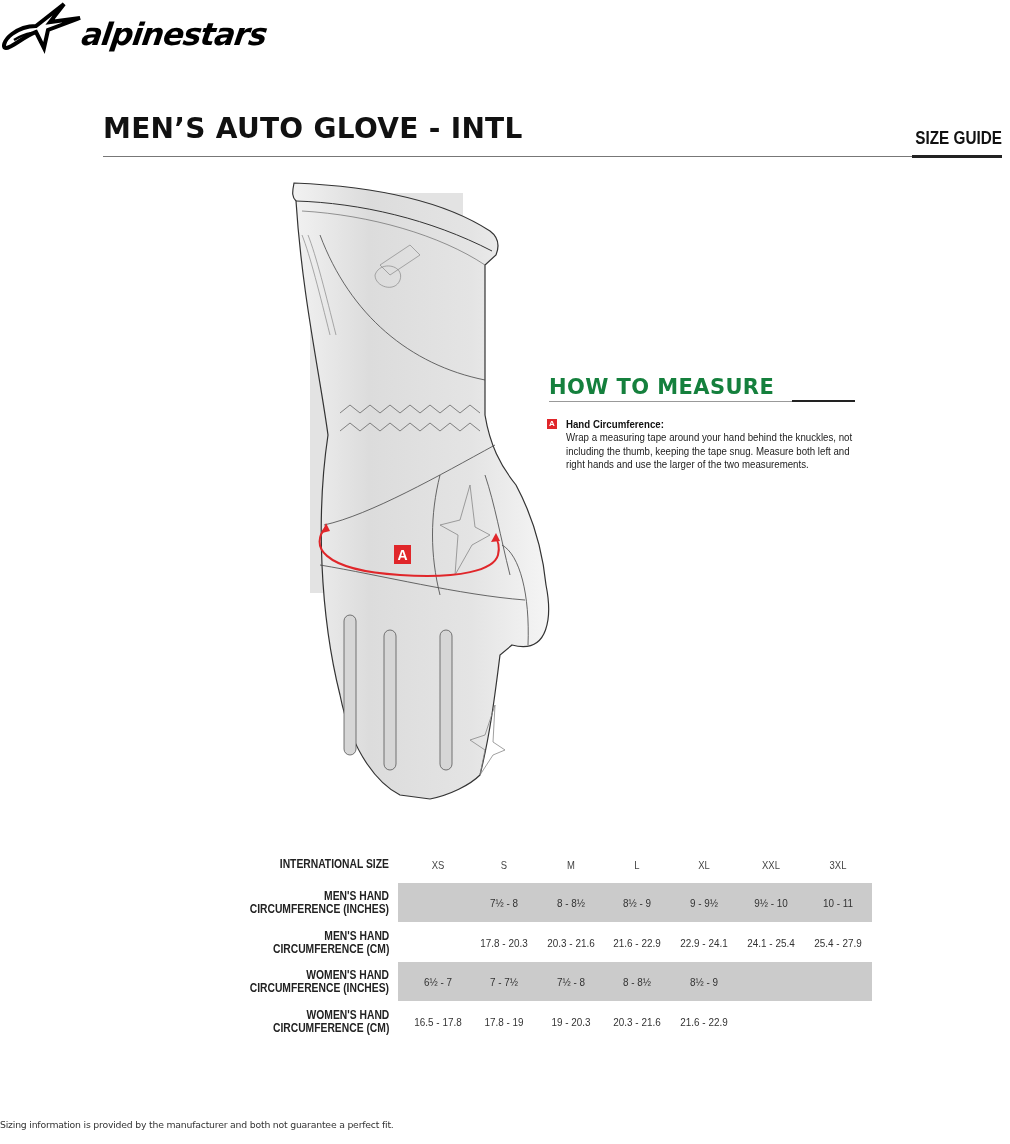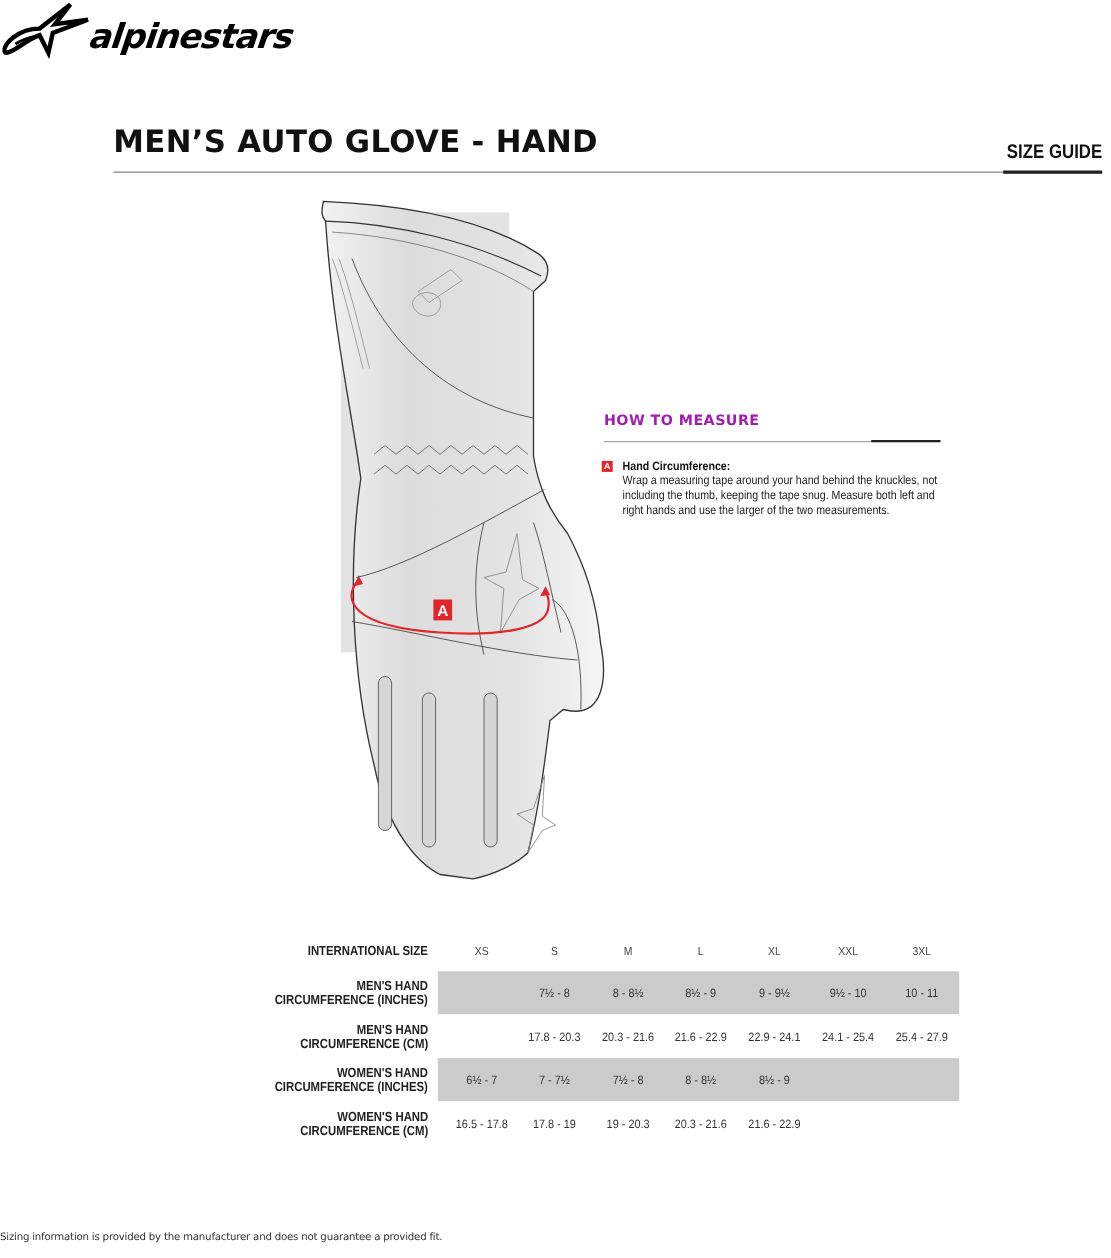--- a/index.html
+++ b/index.html
@@ -10,21 +10,21 @@
   .logo svg { position: absolute; left: 0; top: 0; }
   .logo-text { position: absolute; left: 80px; top: 14px; font-family: "DejaVu Sans", sans-serif; font-style: italic; font-weight: bold; font-size: 31px; letter-spacing: -1px; color: #000; transform: skewX(-8deg); }
 
   .page-title { position: absolute; left: 103px; top: 112px; font-family: "DejaVu Sans", sans-serif; font-weight: bold; font-size: 28px; letter-spacing: 0.3px; color: #111; }
   .size-guide { position: absolute; right: 8px; top: 128px; font-family: "Liberation Sans", sans-serif; font-weight: bold; font-size: 18px; transform: scaleX(0.85); transform-origin: right; color: #111; }
   .title-rule { position: absolute; left: 103px; top: 156px; width: 899px; height: 1px; background: #777; }
   .title-rule-accent { position: absolute; left: 912px; top: 155px; width: 90px; height: 3px; background: #222; }
 
   .glove { position: absolute; left: 280px; top: 175px; width: 280px; height: 640px; }
 
-  .htm-title { position: absolute; left: 549px; top: 375px; font-family: "DejaVu Sans", sans-serif; font-weight: bold; font-size: 13px; letter-spacing: 0.4px; color: #a21caf; }
+  .htm-title { position: absolute; left: 549px; top: 375px; font-family: "DejaVu Sans", sans-serif; font-weight: bold; font-size: 21px; letter-spacing: 0.4px; color: #15803d; }
   .htm-rule { position: absolute; left: 549px; top: 401px; width: 306px; height: 1px; background: #999; }
   .htm-rule-accent { position: absolute; left: 792px; top: 400px; width: 63px; height: 2px; background: #222; }
 
   .measure-item { position: absolute; left: 547px; top: 418px; width: 330px; }
   .badge { position: absolute; left: 0; top: 1px; width: 10px; height: 10px; background: #e0262a; color: #fff; font-size: 8px; font-weight: bold; line-height: 10px; text-align: center; }
   .measure-label { position: absolute; left: 19px; top: 0; font-family: "Liberation Sans", sans-serif; font-weight: bold; font-size: 11px; transform: scaleX(0.88); transform-origin: left; white-space: nowrap; }
   .measure-desc { position: absolute; left: 19px; top: 13px; width: 340px; font-family: "Liberation Sans", sans-serif; font-size: 11px; line-height: 13.5px; transform: scaleX(0.88); transform-origin: left; color: #222; }
 
   .size-table { position: absolute; left: 240px; top: 845px; }
   .row { position: absolute; left: 0; width: 640px; height: 39px; }
@@ -39,21 +39,21 @@
 <body>
 
 <div class="logo">
   <svg width="80" height="52" viewBox="0 0 80 52">
     <path d="M62 2 L48 20 L78 16 L46 28 L42 46 L34 30 C22 34 10 46 4 46 C0 46 2 38 10 32 C18 26 28 24 34 24 Z" fill="none" stroke="#000" stroke-width="4" stroke-linejoin="miter"></path>
     <path d="M12 38 C18 34 24 32 30 31" fill="none" stroke="#000" stroke-width="2.5"></path>
   </svg>
   <span class="logo-text">alpinestars</span>
 </div>
 
-<h1 class="page-title">MEN’S AUTO GLOVE - HAND</h1>
+<h1 class="page-title">MEN’S AUTO GLOVE - INTL</h1>
 <div class="size-guide">SIZE GUIDE</div>
 <div class="title-rule"></div>
 <div class="title-rule-accent"></div>
 
 <div class="glove">
   <svg width="280" height="640" viewBox="0 0 280 640">
     <defs>
       <linearGradient id="gfill" x1="0" x2="1" y1="0" y2="0">
         <stop offset="0" stop-color="#f2f2f2"></stop>
         <stop offset="0.3" stop-color="#dcdcdc"></stop>
@@ -184,14 +184,14 @@
     <div class="cell" style="left:231px;">17.8 - 19</div>
     <div class="cell" style="left:298px;">19 - 20.3</div>
     <div class="cell" style="left:364px;">20.3 - 21.6</div>
     <div class="cell" style="left:431px;">21.6 - 22.9</div>
     <div class="cell" style="left:498px;"></div>
     <div class="cell" style="left:565px;"></div>
   </div>
 </div>
 
 <div class="disclaimer">
-  <div>Sizing information is provided by the manufacturer and does not guarantee a provided fit.</div>
+  <div>Sizing information is provided by the manufacturer and both not guarantee a perfect fit.</div>
 </div>
 
 </body></html>

